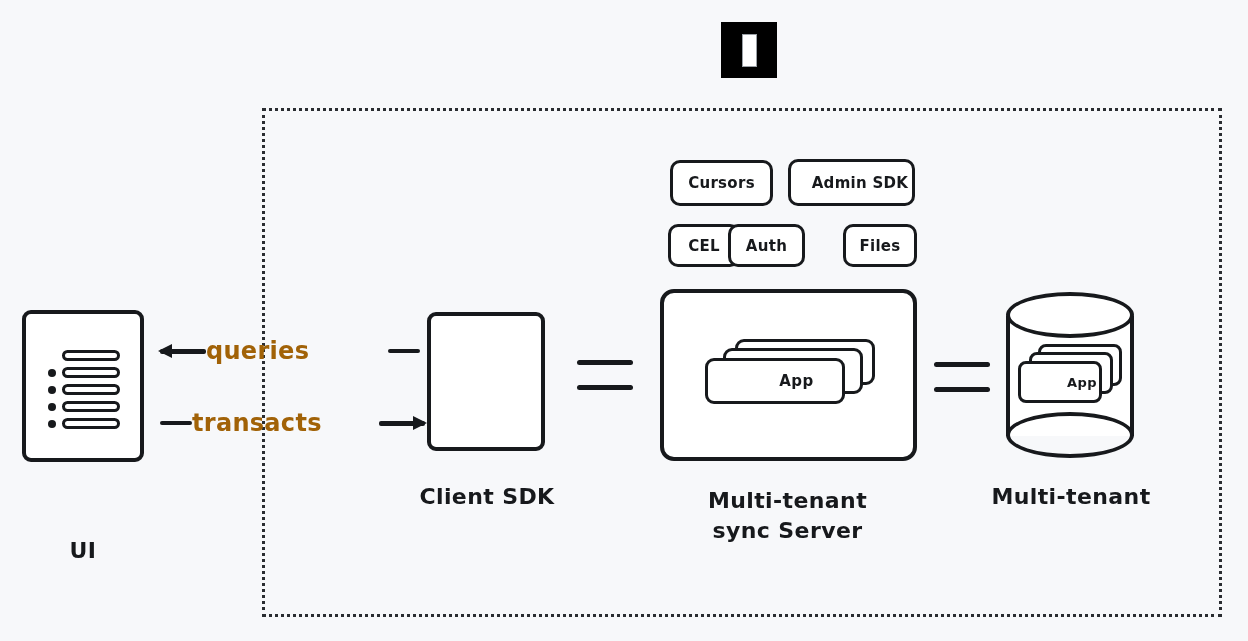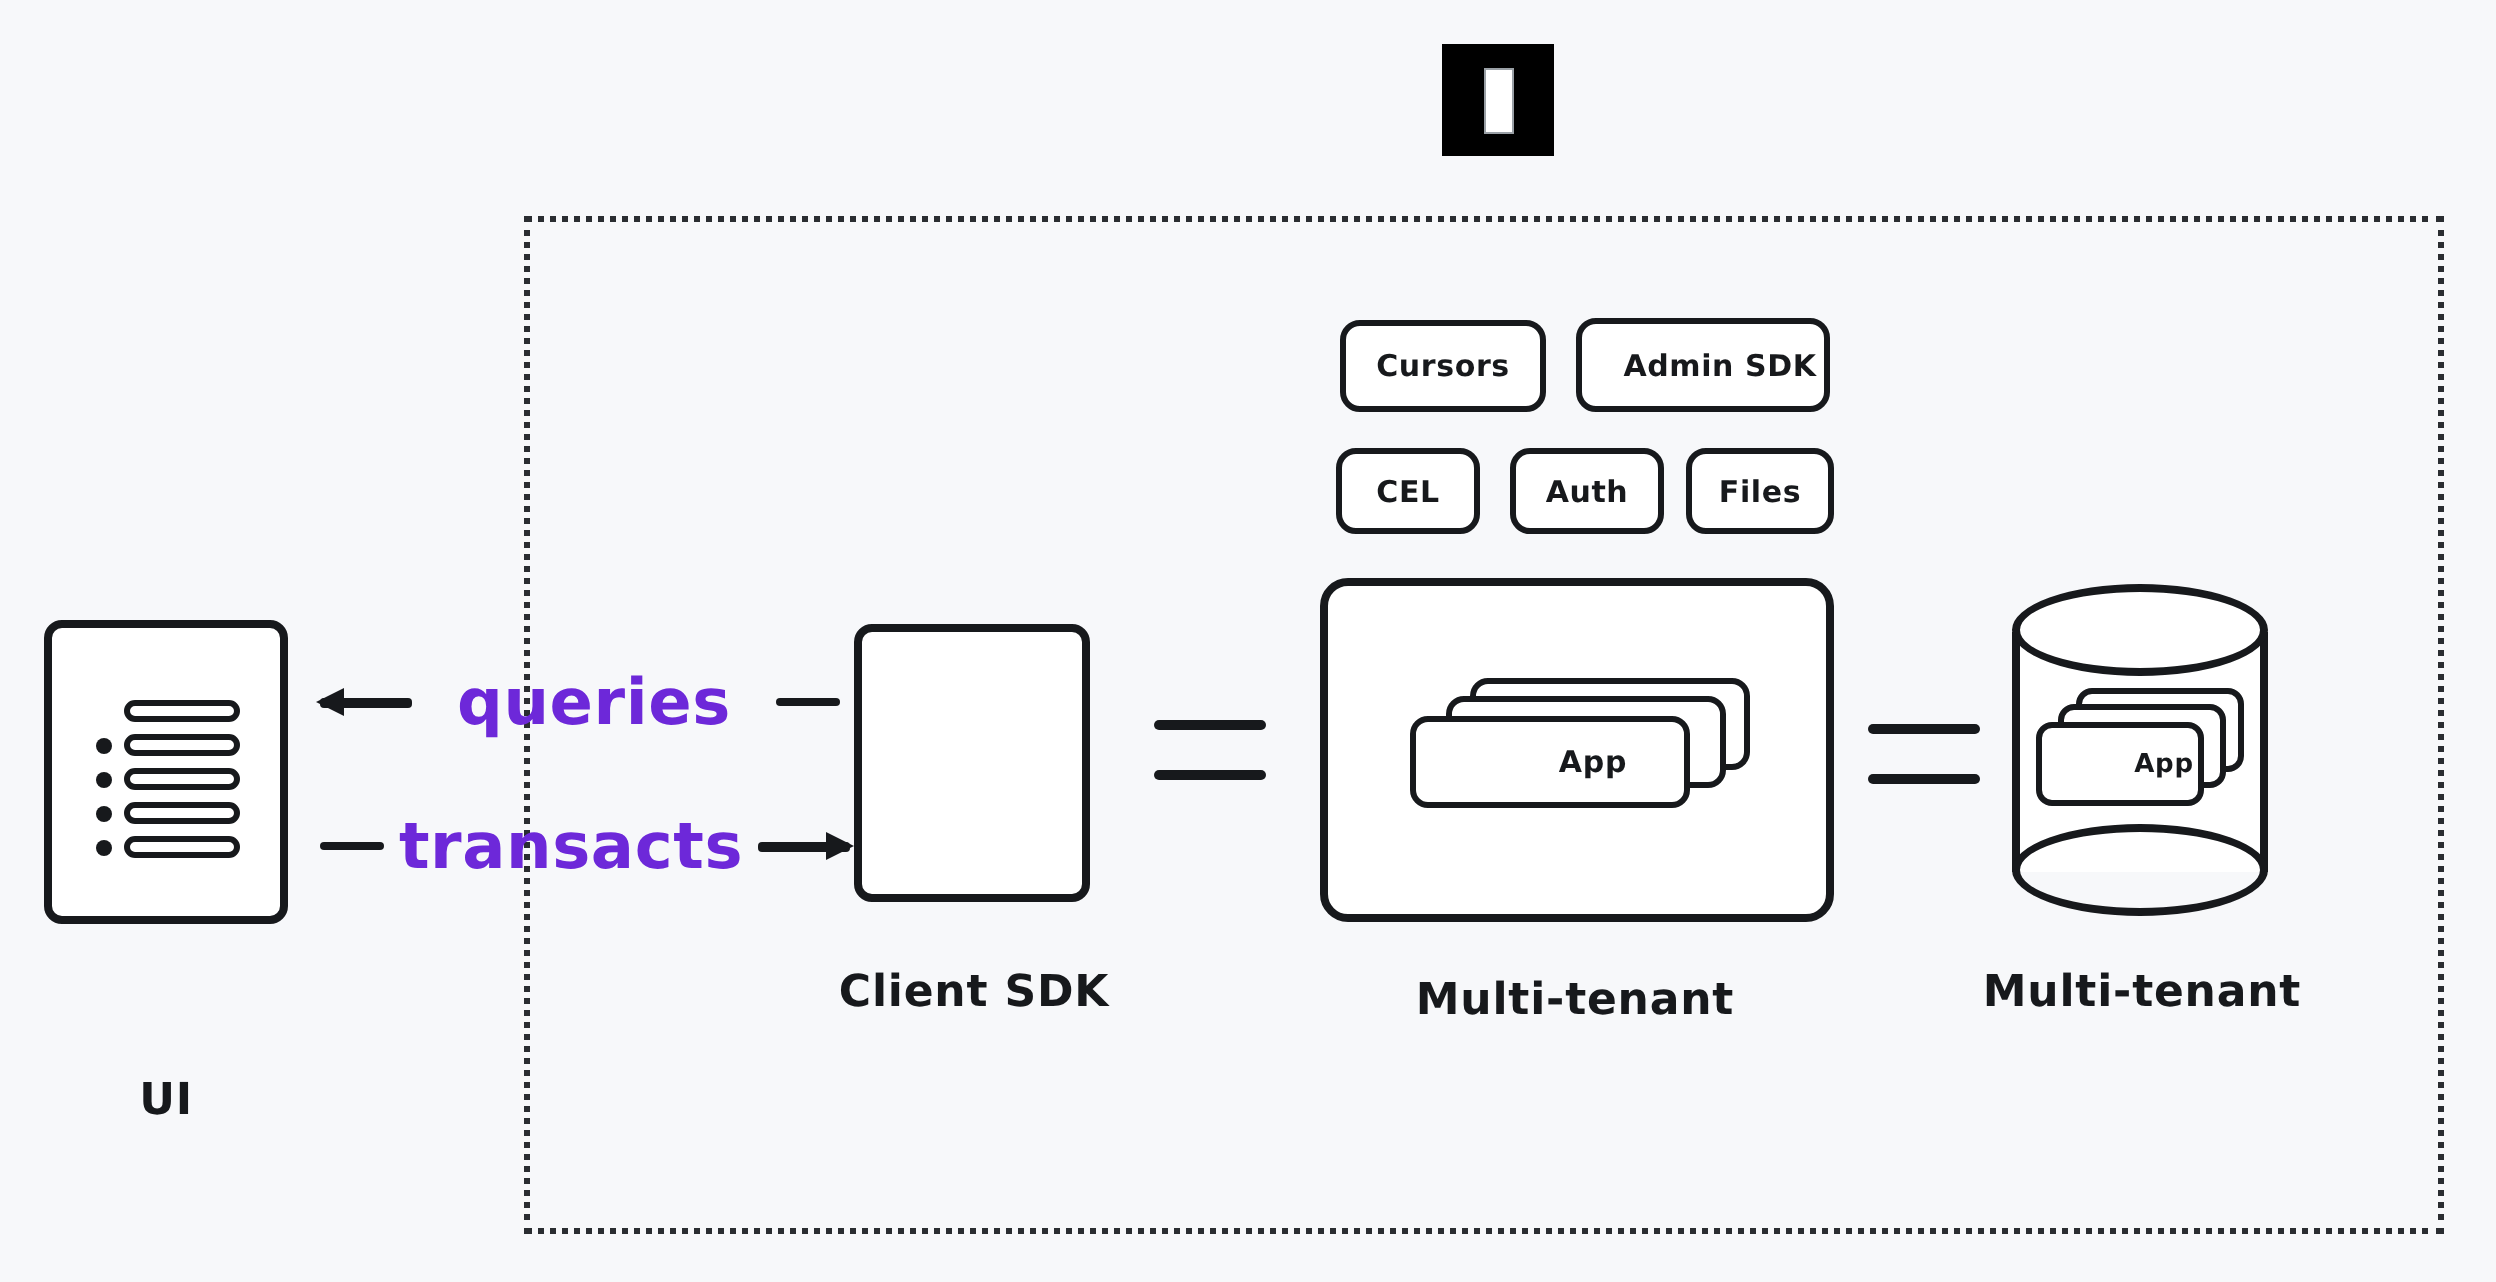--- a/index.html
+++ b/index.html
@@ -257,25 +257,24 @@
   }
   .dash {
     width: 32px;
     height: 4.5px;
     background: #17191c;
     border-radius: 2px;
     flex: none;
   }
   .flow-label {
     flex: 1;
-    text-align: center;
-    font-size: 32px;
+    font-size: 24px;
     font-weight: 700;
     letter-spacing: .3px;
-    color: #6d28d9;
+    color: #a16207;
     white-space: nowrap;
   }
 
   
   .pill {
     position: absolute;
     background: #ffffff;
     border: 3.5px solid #17191c;
     border-radius: 10px;
     box-sizing: border-box;
@@ -284,21 +283,21 @@
     justify-content: center;
     font-size: 15px;
     font-weight: 700;
     letter-spacing: .3px;
     color: #17191c;
     white-space: nowrap;
   }
   .pill-cursors   { left: 670px; top: 160px; width: 103px; height: 46px; }
   .pill-adminsdk  { left: 788px; top: 159px; width: 127px; height: 47px; padding-left: 17px; }
   .pill-cel       { left: 668px; top: 224px; width: 72px;  height: 43px; }
-  .pill-auth      { left: 755px; top: 224px; width: 77px;  height: 43px; }
+  .pill-auth      { left: 728px; top: 224px; width: 77px;  height: 43px; }
   .pill-files     { left: 843px; top: 224px; width: 74px;  height: 43px; }
 
   
   .caption {
     position: absolute;
     text-align: center;
     font-size: 22px;
     font-weight: 700;
     letter-spacing: .4px;
     color: #17191c;
@@ -381,20 +380,21 @@
     <div class="stack server-stack">
       <div class="card c0"></div>
       <div class="card c1"></div>
       <div class="card c2">
         <span class="card-label">App</span>
       </div>
     </div>
   </div>
   <div class="caption cap-server">
     <div>Multi-tenant</div>
+    <div>sync Server</div>
   </div>
 
   <div class="equals eq-server-db">
     <span class="e0"></span>
       <span class="e1"></span>
   </div>
 
   <div class="db">
     <div class="db-body"></div>
     <div class="db-ellipse bottom"></div>

